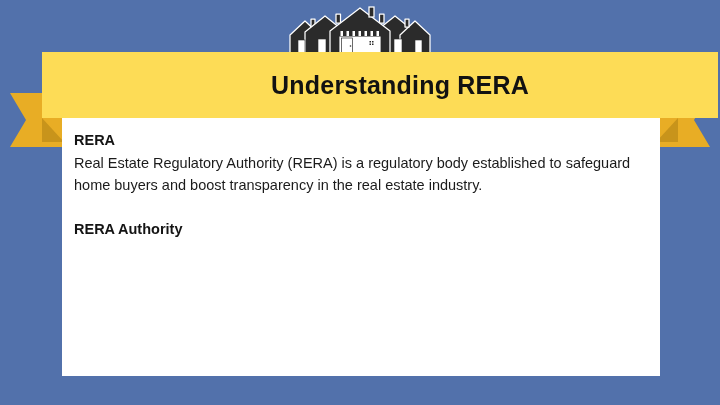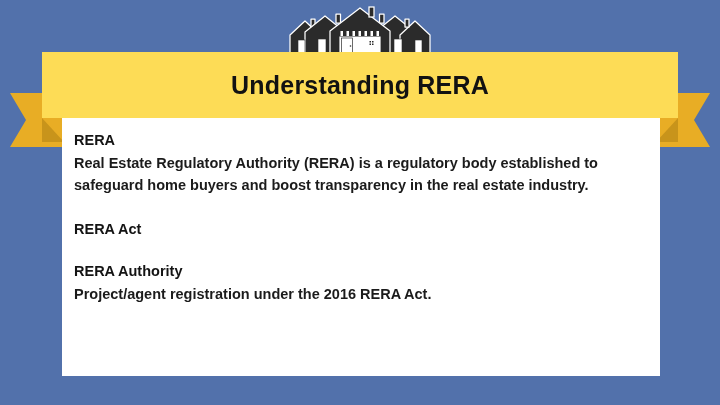--- a/index.html
+++ b/index.html
@@ -47,20 +47,21 @@
   #ribbon-banner {
     position: absolute;
     left: 42px;
     top: 52px;
     width: 636px;
     height: 66px;
     background: #fddc56;
     display: flex;
     align-items: center;
     justify-content: center;
+    padding-left: 40px;
   }
   #banner-title {
     font-size: 25px;
     font-weight: bold;
     color: #121212;
     letter-spacing: 0.2px;
     white-space: nowrap;
   }
 
   
@@ -80,21 +81,21 @@
 
   .section-heading {
     font-size: 14.5px;
     font-weight: bold;
     color: #141414;
     line-height: 1.42;
     margin: 0 0 1px 0;
   }
   .section-body {
     font-size: 14.5px;
-    font-weight: bold;
+    font-weight: normal;
     color: #1b1b1b;
     line-height: 1.55;
     margin: 0;
     max-width: 565px;
   }
 </style>
 </head>
 <body>
 
 <div id="slide">
@@ -181,23 +182,21 @@
   </div>
 
   <div id="content-card">
 
     <div class="section">
       <div class="section-heading">RERA</div>
       <div class="section-body">Real Estate Regulatory Authority (RERA) is a regulatory body established to safeguard home buyers and boost transparency in the real estate industry.</div>
     </div>
 
     <div class="section">
-      <div class="section-heading">RERA Act</div>
     </div>
 
     <div class="section">
       <div class="section-heading">RERA Authority</div>
-      <div class="section-body">Project/agent registration under the 2016 RERA Act.</div>
     </div>
 
   </div>
 
 </div>
 
 </body></html>

